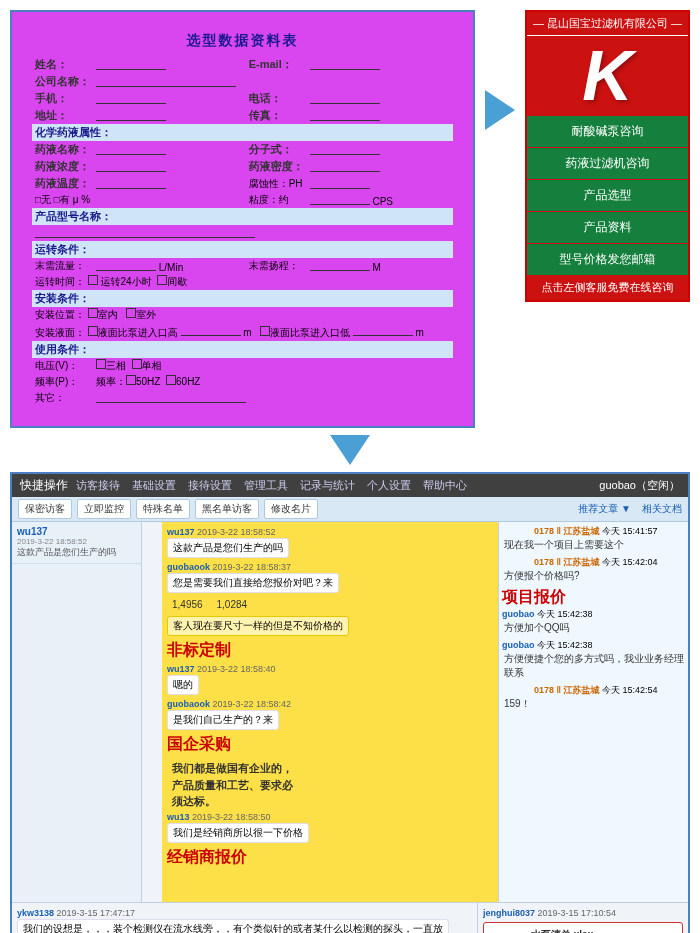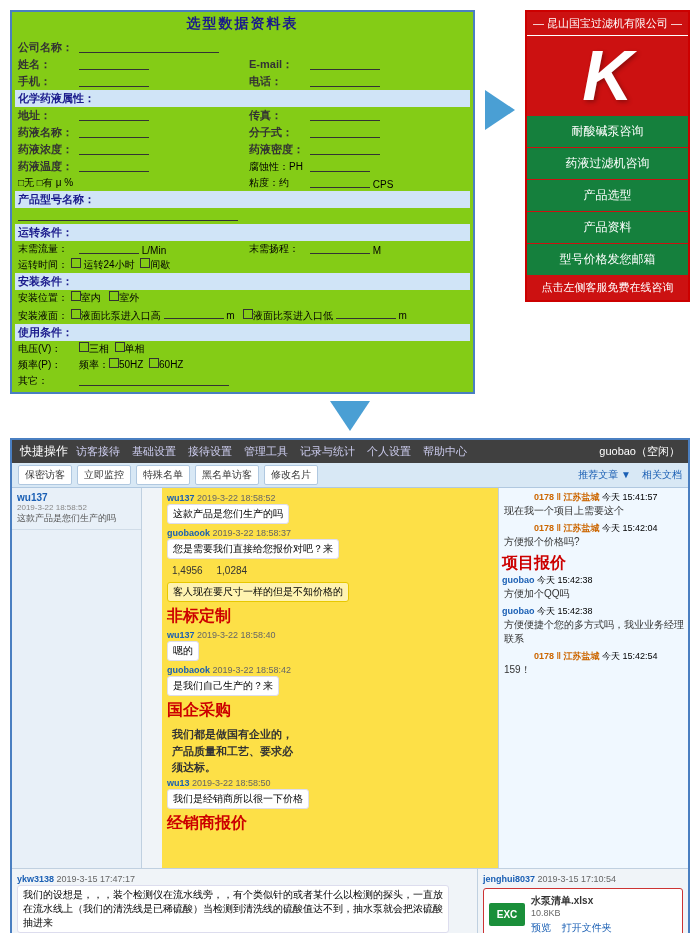--- a/index.html
+++ b/index.html
@@ -16,22 +16,22 @@
       display: flex;
       padding: 10px 10px 5px 10px;
       gap: 10px;
       align-items: flex-start;
     }
 
     
     .form-panel {
       flex: 1;
       border: 2px solid #4a7fc1;
-      padding: 3px;
-      background: #84cc16;
+      padding: 20px;
+      background: #d946ef;
     }
 
     .form-title {
       text-align: center;
       font-size: 14px;
       font-weight: bold;
       color: #1a1a8c;
       margin-bottom: 6px;
       letter-spacing: 2px;
     }
@@ -447,45 +447,45 @@
 </head>
 <body>
 
 <div class="top-section">
 
   <div class="form-panel">
     <div class="form-title">选型数据资料表</div>
     <table class="form-table">
       <tbody>
           <tr>
+        <td class="label">姓名：</td>
+        <td><span class="field-line" style="width:70px;"></span></td>
+        <td class="label">E-mail：</td>
+        <td><span class="field-line" style="width:70px;"></span></td>
+      </tr>
+      <tr>
         <td class="label">公司名称：</td>
         <td colspan="3"><span class="field-line" style="width:140px;"></span></td>
       </tr>
       <tr>
-        <td class="label">姓名：</td>
-        <td><span class="field-line" style="width:70px;"></span></td>
-        <td class="label">E-mail：</td>
-        <td><span class="field-line" style="width:70px;"></span></td>
-      </tr>
-      <tr>
         <td class="label">手机：</td>
         <td><span class="field-line" style="width:70px;"></span></td>
         <td class="label">电话：</td>
         <td><span class="field-line" style="width:70px;"></span></td>
       </tr>
+      <tr>
+        <td class="label">地址：</td>
+        <td><span class="field-line" style="width:70px;"></span></td>
+        <td class="label">传真：</td>
+        <td><span class="field-line" style="width:70px;"></span></td>
+      </tr>
+
       <tr>
             <td colspan="4" class="section-header">化学药液属性：</td>
           </tr>
-
-      <tr>
-        <td class="label">地址：</td>
-        <td><span class="field-line" style="width:70px;"></span></td>
-        <td class="label">传真：</td>
-        <td><span class="field-line" style="width:70px;"></span></td>
-      </tr>
       <tr>
         <td class="label">药液名称：</td>
         <td><span class="field-line" style="width:70px;"></span></td>
         <td class="label">分子式：</td>
         <td><span class="field-line" style="width:70px;"></span></td>
       </tr>
       <tr>
         <td class="label">药液浓度：</td>
         <td><span class="field-line" style="width:70px;"></span></td>
         <td class="label">药液密度：</td>

